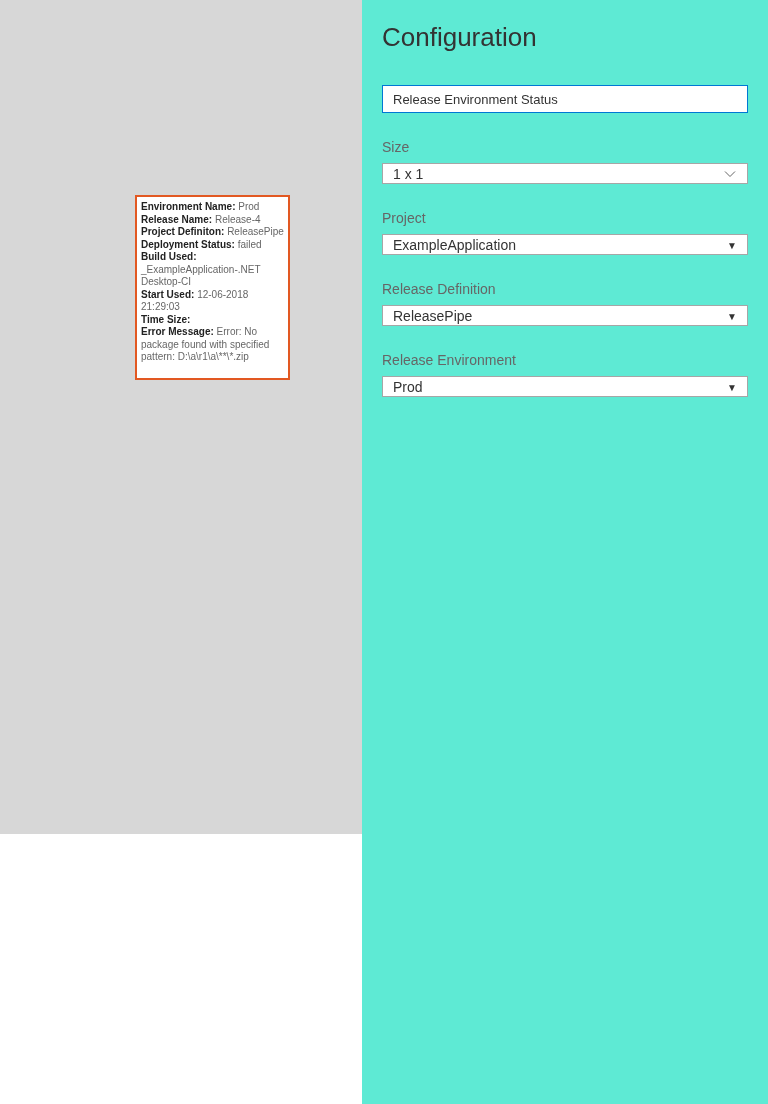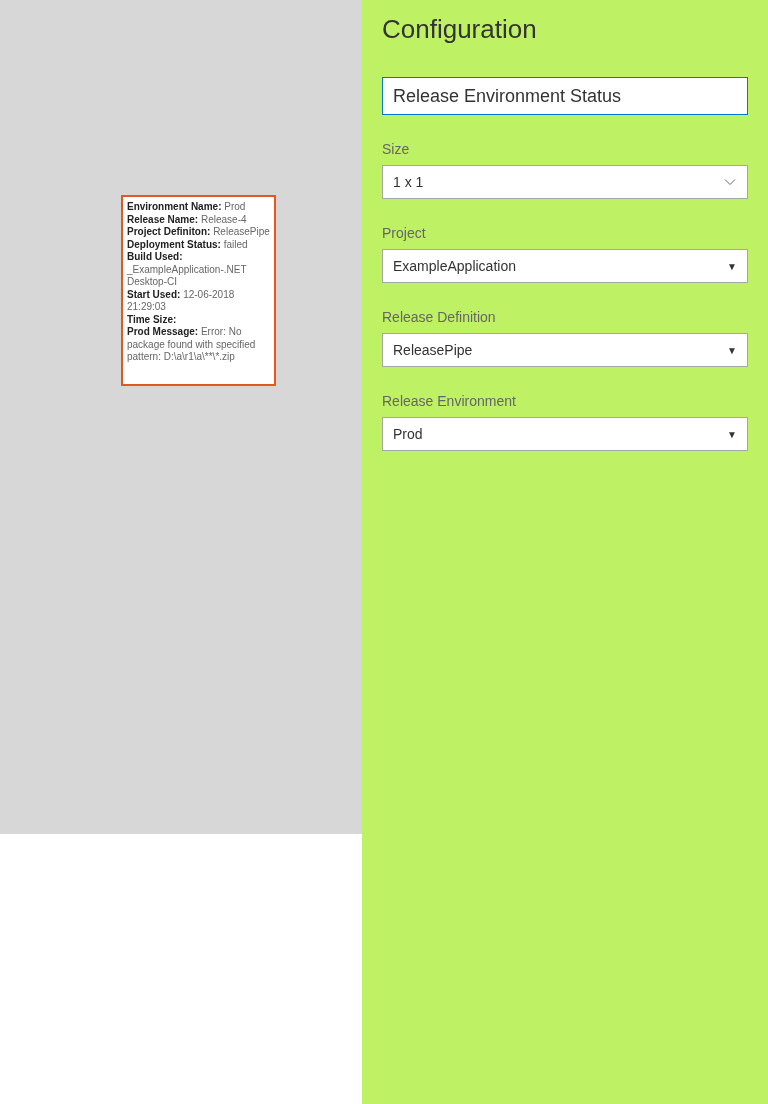--- a/index.html
+++ b/index.html
@@ -13,66 +13,66 @@
     display: flex;
   }
   .preview-pane {
     width: 362px;
     height: 834px;
     background: #d7d7d7;
     position: relative;
   }
   .tile {
     position: absolute;
-    left: 121px;
+    left: 135px;
     top: 195px;
     width: 155px;
     background: #fff;
     border: 2px solid #e25822;
-    padding: 4px 4px 20px 4px;
+    padding: 4px 4px 14px 4px;
     font-size: 10px;
     line-height: 1.25;
     color: #666;
   }
   .tile .row b {
     color: #222;
     font-weight: 600;
   }
   .config-pane {
     flex: 1;
-    padding: 14px 20px 20px 20px;
-    background: #bef264;
+    padding: 22px 20px 20px 20px;
+    background: #5eead4;
   }
   .config-pane h1 {
     font-size: 26px;
     font-weight: 300;
     color: #333;
     margin-bottom: 32px;
   }
   .field { margin-bottom: 26px; }
   .field-label {
     font-size: 14px;
     color: #666;
     margin-bottom: 8px;
     display: block;
   }
   .text-input {
     width: 100%;
-    height: 38px;
+    height: 28px;
     border: 1px solid #0078d4;
     padding: 0 10px;
-    font-size: 18px;
+    font-size: 13px;
     font-family: inherit;
     outline: none;
     color: #333;
   }
   .select-wrap {
     position: relative;
     width: 100%;
-    height: 34px;
+    height: 21px;
     border: 1px solid #a6a6a6;
     background: #fff;
     display: flex;
     align-items: center;
     padding: 0 10px;
     font-size: 14px;
     color: #333;
     cursor: pointer;
   }
   .select-wrap .caret {
@@ -93,21 +93,21 @@
 
 <div class="preview-pane">
   <div class="tile">
     <div class="row"><b>Environment Name:</b> <span>Prod</span></div>
     <div class="row"><b>Release Name:</b> <span>Release-4</span></div>
     <div class="row"><b>Project Definiton:</b> <span>ReleasePipe</span></div>
     <div class="row"><b>Deployment Status:</b> <span>failed</span></div>
     <div class="row"><b>Build Used:</b> <span>_ExampleApplication-.NET Desktop-CI</span></div>
     <div class="row"><b>Start Used:</b> <span>12-06-2018 21:29:03</span></div>
     <div class="row"><b>Time Size:</b> <span></span></div>
-    <div class="row"><b>Prod Message:</b> <span>Error: No package found with specified pattern: D:\a\r1\a\**\*.zip</span></div>
+    <div class="row"><b>Error Message:</b> <span>Error: No package found with specified pattern: D:\a\r1\a\**\*.zip</span></div>
   </div>
 </div>
 
 <div class="config-pane">
   <h1>Configuration</h1>
 
   <div class="field">
     <input type="text" class="text-input" value="Release Environment Status" style="">
   </div>
 

